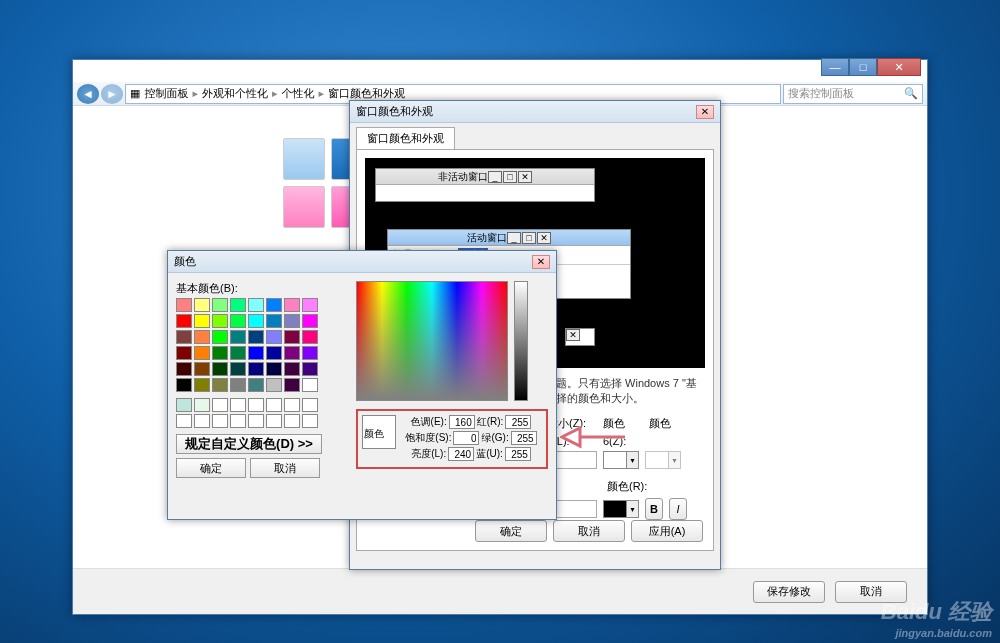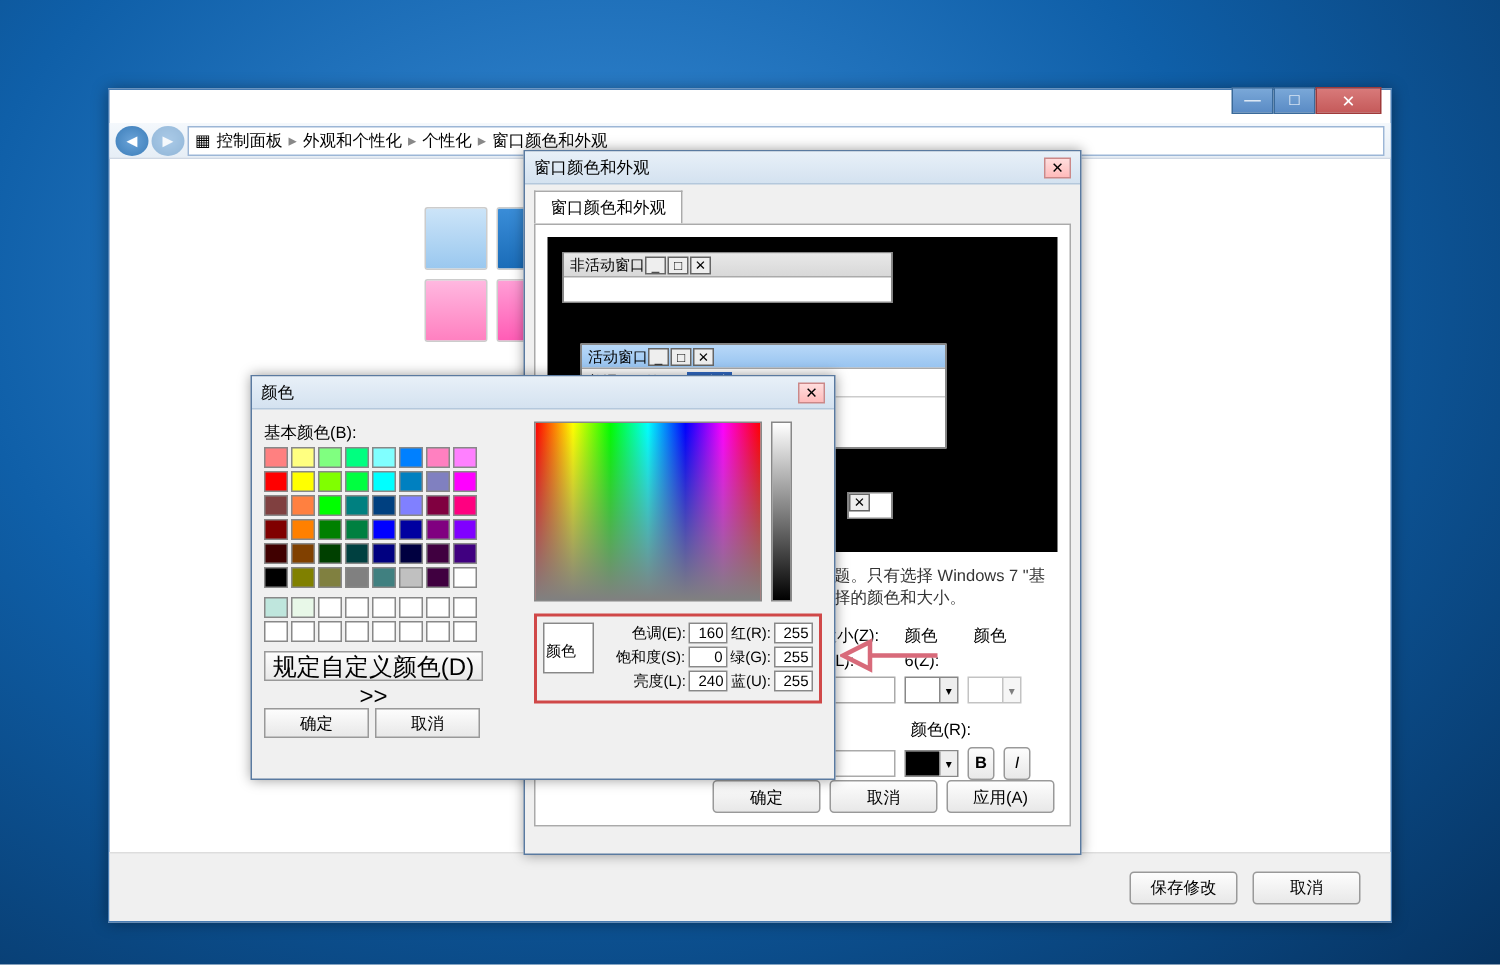--- a/index.html
+++ b/index.html
@@ -27,21 +27,21 @@
 
 
 .appearance-dialog { position: absolute; left: 349px; top: 100px; width: 372px; height: 470px; background: #f0f0f0; border: 1px solid #5a7aa0; box-shadow: 0 0 8px rgba(0,0,0,0.4); }
 .dlg-title { height: 22px; background: linear-gradient(#e8f0f8,#d4e2f0); border-bottom: 1px solid #b4c8dc; display: flex; align-items: center; justify-content: space-between; padding: 0 6px; font-size: 11px; }
 .dlg-close { width: 18px; height: 14px; background: linear-gradient(#fdd,#fbb); border: 1px solid #c88; font-size: 10px; display: flex; align-items: center; justify-content: center; cursor: pointer; }
 .tab-strip { display: flex; padding: 4px 6px 0; font-size: 11px; }
 .tab { padding: 3px 10px; background: #fff; border: 1px solid #aaa; border-bottom: none; }
 .tab-content { margin: 0 6px 6px; background: #fff; border: 1px solid #aaa; padding: 8px; height: 402px; position: relative; }
 .preview-box { width: 100%; height: 210px; background: #000; padding: 12px; position: relative; }
 .fake-win { position: absolute; background: #fff; border: 1px solid #888; }
-.fake-win .fw-hdr { height: 16px; background: linear-gradient(#e8e8e8,#d8d8d8); font-size: 10px; padding: 0 4px; display: flex; align-items: center; justify-content: flex-start; border-bottom: 1px solid #aaa; }
+.fake-win .fw-hdr { height: 16px; background: linear-gradient(#e8e8e8,#d8d8d8); font-size: 10px; padding: 0 4px; display: flex; align-items: center; justify-content: center; border-bottom: 1px solid #aaa; }
 .fake-win.active .fw-hdr { background: linear-gradient(#b8d8f8,#98c4f0); }
 .fw-ctrls { display: flex; gap: 1px; }
 .fw-ctrls span { width: 14px; height: 12px; border: 1px solid #666; background: #eee; font-size: 9px; display: flex; align-items: center; justify-content: center; }
 .fw-body { font-size: 10px; padding: 4px; }
 .fw-menu { font-size: 10px; padding: 2px 4px; border-bottom: 1px solid #ccc; display: flex; gap: 8px; }
 .info-text { font-size: 11px; color: #333; margin: 8px 0; }
 .label-row { display: flex; align-items: center; gap: 6px; font-size: 11px; margin: 4px 0; }
 .small-input { width: 50px; height: 18px; border: 1px solid #aaa; background: #fff; font-size: 11px; }
 .color-swatch { width: 36px; height: 18px; border: 1px solid #888; display: inline-flex; }
 .color-swatch .sw { flex: 1; }
@@ -49,29 +49,29 @@
 .dlg-btns { position: absolute; right: 10px; bottom: 8px; display: flex; gap: 6px; }
 
 
 .color-dialog { position: absolute; left: 167px; top: 250px; width: 390px; height: 270px; background: #f0f0f0; border: 1px solid #5a7aa0; box-shadow: 0 0 8px rgba(0,0,0,0.4); }
 .color-body { padding: 8px; font-size: 11px; }
 .basic-label { font-size: 11px; margin-bottom: 2px; }
 .basic-grid { display: grid; grid-template-columns: repeat(8, 16px); grid-template-rows: repeat(6, 14px); gap: 2px; margin-bottom: 6px; }
 .basic-grid div, .custom-grid div { border: 1px solid #888; cursor: pointer; }
 .custom-grid { display: grid; grid-template-columns: repeat(8, 16px); grid-template-rows: repeat(2, 14px); gap: 2px; margin-bottom: 6px; }
 .custom-grid div { background: #fff; }
-.define-btn { width: 146px; height: 20px; font-size: 16px; background: linear-gradient(#fdfdfd,#e8e8e8); border: 1px solid #999; cursor: pointer; margin-bottom: 4px; }
+.define-btn { width: 146px; height: 20px; font-size: 13px; background: linear-gradient(#fdfdfd,#e8e8e8); border: 1px solid #999; cursor: pointer; margin-bottom: 4px; font-weight: bold; }
 .ok-cancel { display: flex; gap: 4px; }
 .ok-cancel button { width: 70px; height: 20px; font-size: 11px; background: linear-gradient(#fdfdfd,#e8e8e8); border: 1px solid #999; cursor: pointer; }
 .right-panel { position: absolute; left: 188px; top: 30px; }
 .spectrum { width: 152px; height: 120px; background: linear-gradient(to bottom, transparent 0%, #808080 100%), linear-gradient(to right, red, yellow, lime, cyan, blue, magenta, red); border: 1px solid #888; cursor: crosshair; }
 .lum-bar { position: absolute; left: 346px; top: 30px; width: 14px; height: 120px; background: linear-gradient(#fff, #808080, #000); border: 1px solid #888; cursor: pointer; }
 .hsl-panel { position: absolute; left: 188px; top: 158px; width: 192px; border: 2px solid #d04848; padding: 4px; background: #f0f0f0; }
 .color-preview { width: 34px; height: 34px; background: #fff; border: 1px solid #888; float: left; margin-right: 4px; }
-.hsl-row { display: flex; justify-content: flex-end; gap: 2px; font-size: 10px; margin-bottom: 2px; align-items: center; }
+.hsl-row { display: flex; justify-content: center; gap: 2px; font-size: 10px; margin-bottom: 2px; align-items: center; }
 .hsl-row input { width: 26px; height: 14px; font-size: 10px; border: 1px solid #888; text-align: right; padding-right: 2px; }
 .add-custom { width: 182px; height: 18px; font-size: 10px; background: linear-gradient(#fdfdfd,#e8e8e8); border: 1px solid #999; margin-top: 2px; cursor: pointer; }
 .arrow-annot { position: absolute; left: 560px; top: 422px; }
 .arrow-svg { filter: drop-shadow(0 0 1px #fff); }
 
 .watermark { position: absolute; right: 8px; bottom: 4px; color: rgba(255,255,255,0.4); font-size: 22px; font-weight: bold; font-style: italic; text-align: right; }
 .watermark .sub { font-size: 11px; display: block; }
 </style>
 </head>
 <body>
@@ -89,20 +89,24 @@
       <div class="nav-btn disabled">►</div>
       <div class="crumb-box">
         <span>▦</span>
         <span>控制面板</span>
           <span class="crumb-sep">▸</span>
         <span>外观和个性化</span>
           <span class="crumb-sep">▸</span>
         <span>个性化</span>
           <span class="crumb-sep">▸</span>
         <span>窗口颜色和外观</span>
+      </div>
+      <div class="search-box">
+        <span>搜索控制面板</span>
+        <span class="mag">🔍</span>
       </div>
     </div>
     <div class="content-area">
       <div style="margin-left:180px; margin-top:10px;">
         <div class="color-tiles">
           <div class="tile" style="background:linear-gradient(#cce4f8,#9ac8ef)"></div>
           <div class="tile" style="background:linear-gradient(#3a8dd8,#1a6cb8)"></div>
           <div class="tile" style="background:linear-gradient(#ffb8e0,#ff80c0)"></div>
           <div class="tile" style="background:linear-gradient(#ff9ed6,#ff5cb5)"></div>
         </div>
@@ -309,13 +313,17 @@
       </div>
     </div>
   </div>
 
   <div class="arrow-annot">
     <svg class="arrow-svg" width="70" height="30">
         <path d="M65 15 L20 15 L20 6 L2 15 L20 24 L20 15" fill="none" stroke="#d86a7a" stroke-width="3"></path>
       </svg>
   </div>
 
+  <div class="watermark">
+    <span>Baidu 经验</span>
+    <span class="sub">jingyan.baidu.com</span>
+  </div>
 </div>
 
 </body></html>

